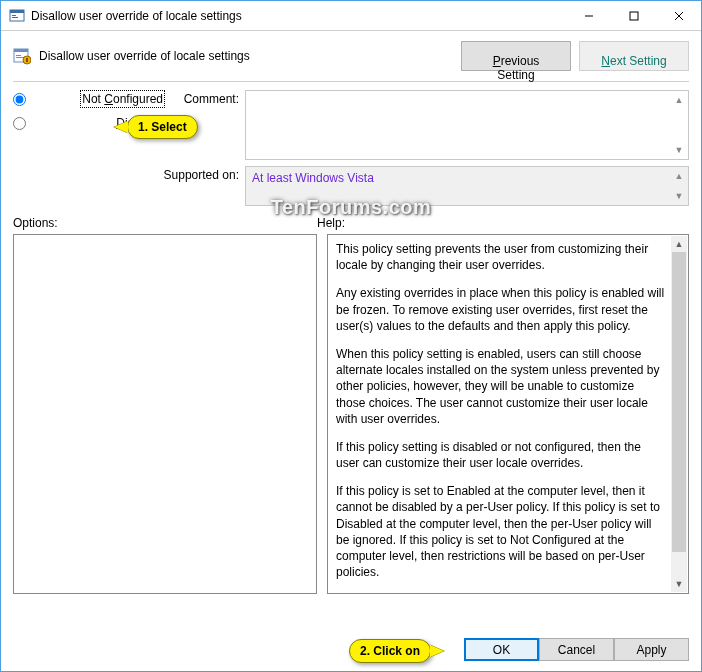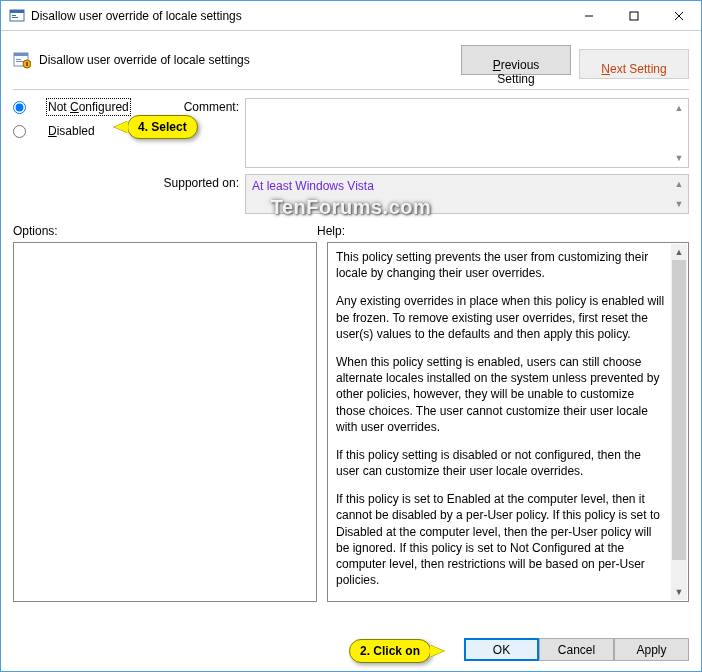--- a/index.html
+++ b/index.html
@@ -56,24 +56,23 @@
   }
   .nav-btn {
     width: 110px; height: 30px;
     border: 1px solid #adadad;
     background: #e1e1e1;
     font-family: inherit;
     font-size: 12px;
     padding: 12px;
   }
   .nav-btn:disabled {
-    color: #c2410c;
+    color: #0f766e;
     background: #efefef;
     border-color: #d0d0d0;
-    margin-top: 8px;
   }
   .nav-btn .ul { text-decoration: underline; }
   hr.sep {
     border: none;
     border-top: 1px solid #d0d0d0;
     margin: 0 12px 8px 12px;
   }
   
   .top-grid {
     display: grid;
@@ -84,22 +83,23 @@
   }
   .radio-col {
     display: flex;
     flex-direction: column;
     gap: 10px;
     padding-top: 2px;
   }
   .radio-item {
     display: flex;
     align-items: center;
-    gap: 22px;
-    font-size: 12px;
+    gap: 6px;
+    font-size: 12px;
+    justify-content: space-between;
   }
   .radio-item input { margin: 0; }
   .radio-item .ul { text-decoration: underline; }
   .radio-item.focused span.lbl {
     outline: 1px dotted #000;
     outline-offset: 1px;
   }
   .label-col {
     text-align: right;
     font-size: 12px;
@@ -363,16 +363,16 @@
     </div>
   </div>
 </div>
 
 <div class="bottom-bar">
   <button class="std-btn default">OK</button>
   <button class="std-btn">Cancel</button>
   <button class="std-btn">Apply</button>
 </div>
 
-<div class="callout left-tail" style="top:114px; left:126px;">4. Select</div>
+<div class="callout left-tail" style="top:114px; left:126px;">1. Select</div>
 <div class="callout right-tail" style="bottom:8px; right:270px;">2. Click on</div>
 
 <div class="watermark">TenForums.com</div>
 
 </body></html>

